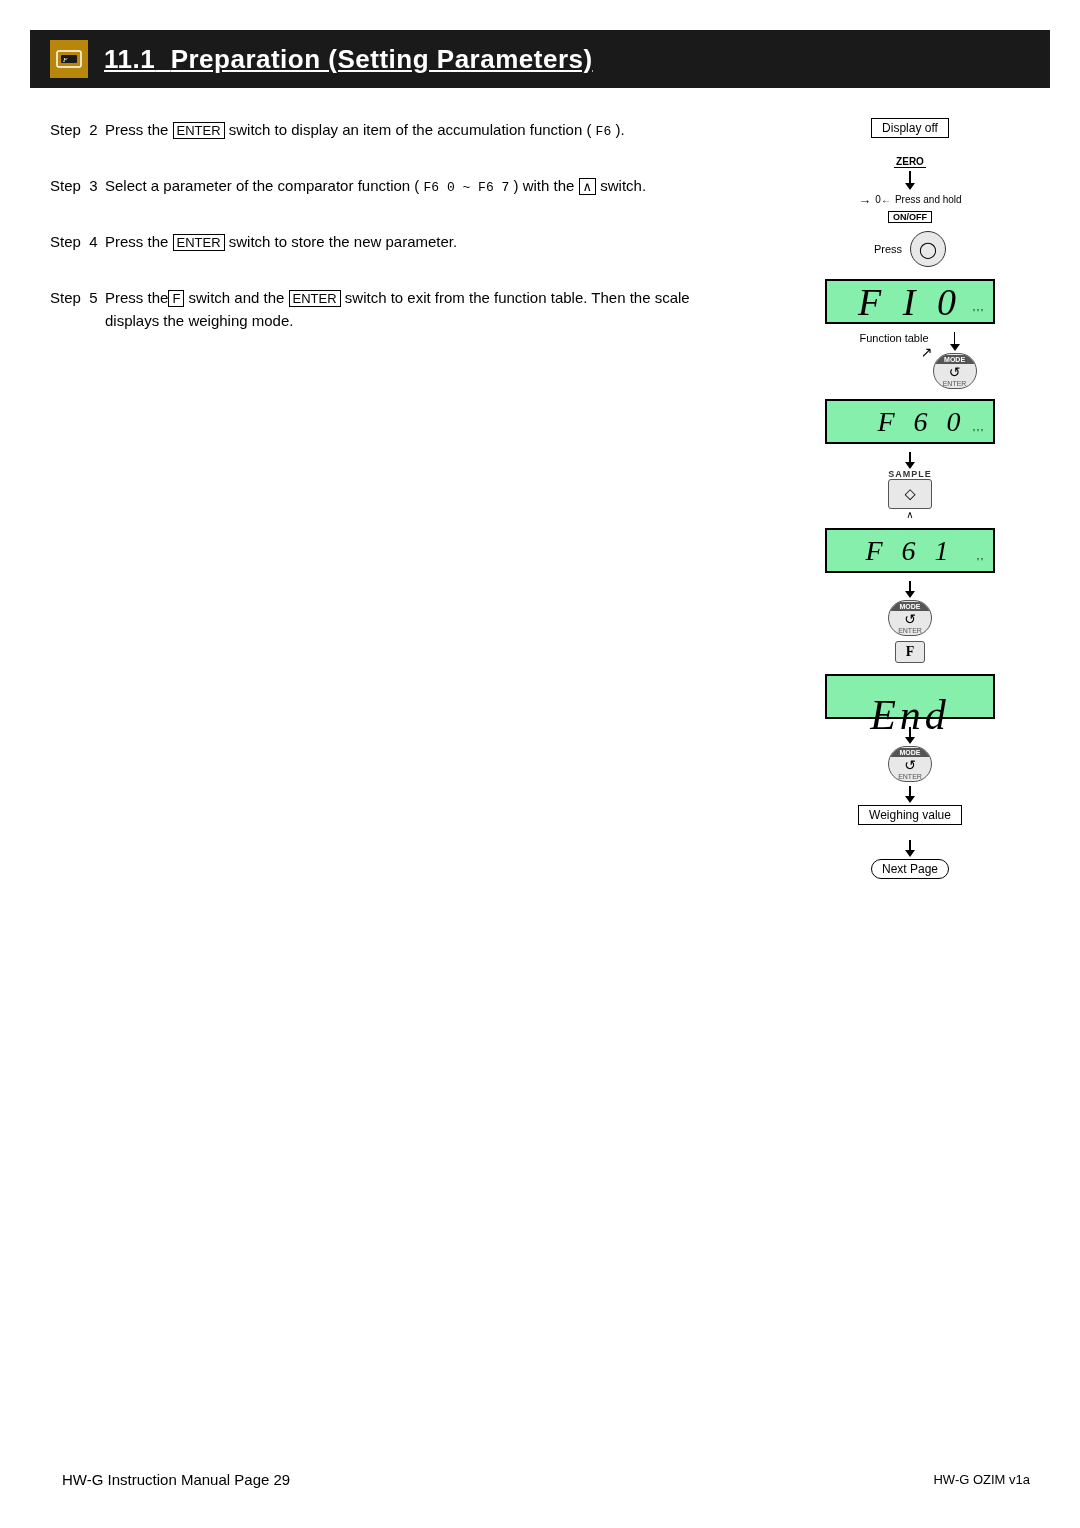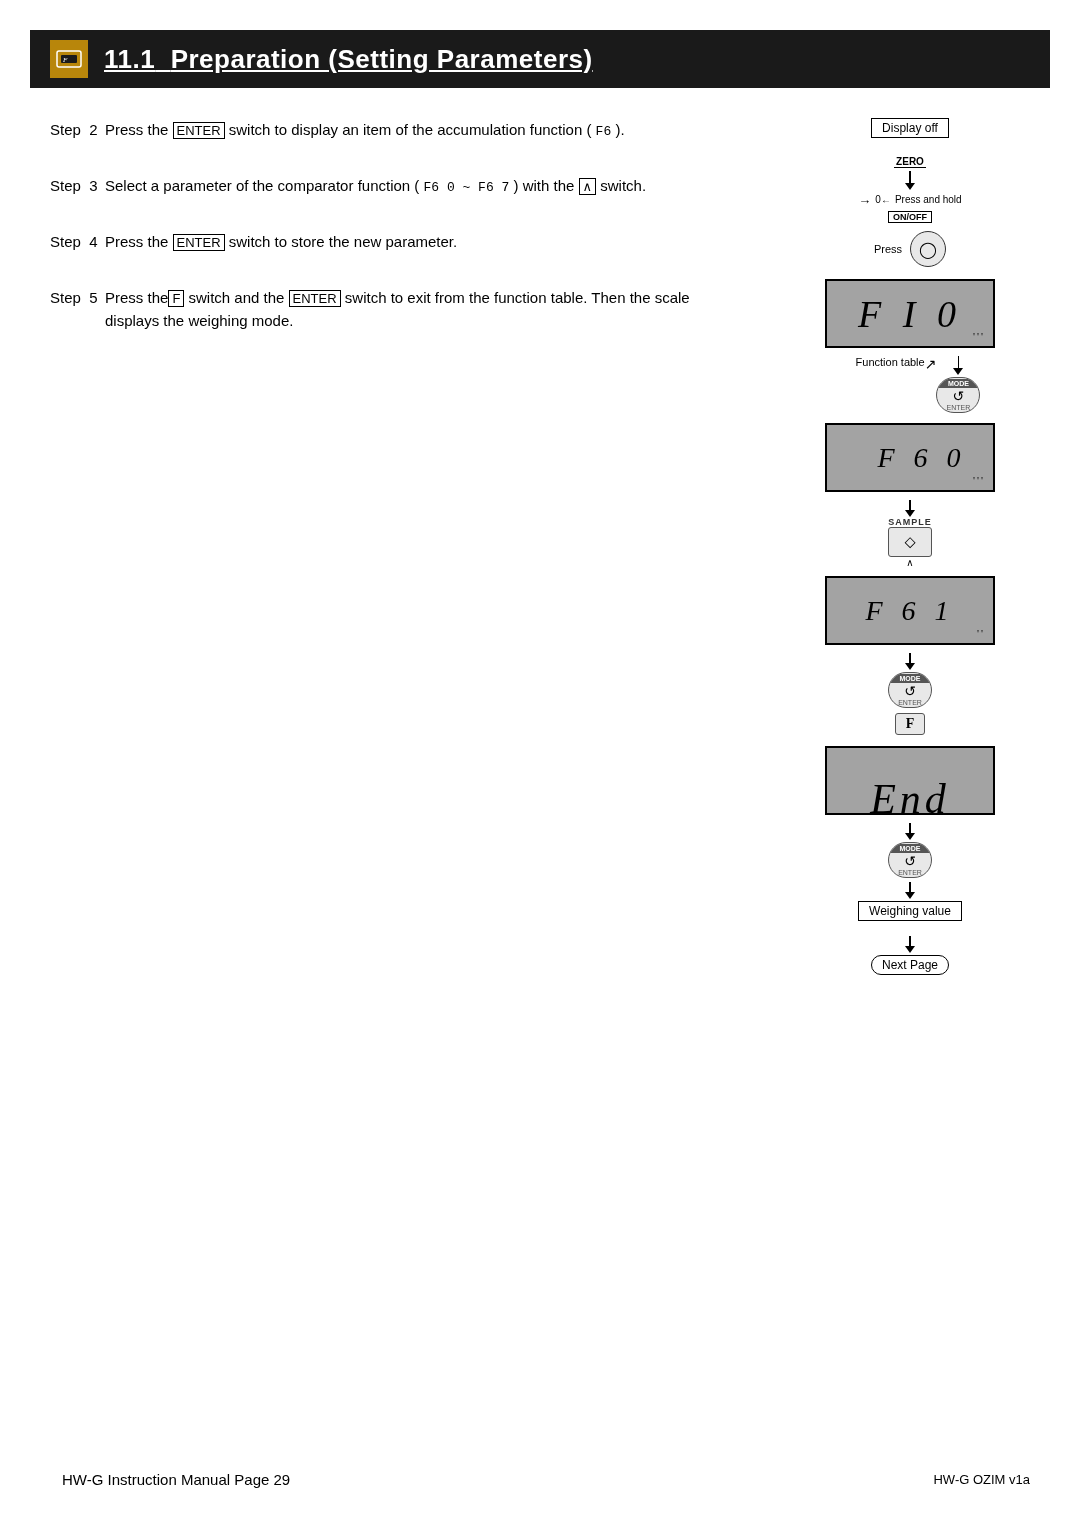--- a/index.html
+++ b/index.html
@@ -106,31 +106,31 @@
       margin-bottom: 15px;
     }
     .label-box.rounded {
       border-radius: 10px;
     }
 
     
     .lcd-box {
       border: 2px solid #000;
       width: 170px;
-      height: 69px;
+      height: 45px;
       display: flex;
       align-items: center;
       justify-content: center;
       font-size: 36px;
       font-style: italic;
       font-family: serif;
       letter-spacing: 8px;
       margin: 6px 0;
       position: relative;
-      background: #a3a3a3;
+      background: #86efac;
     }
     .lcd-box .lcd-dots {
       position: absolute;
       bottom: 4px;
       right: 8px;
       font-size: 11px;
       font-style: normal;
       letter-spacing: 2px;
     }
     .btn-circle {
@@ -305,21 +305,21 @@
         <div class="btn-circle" style="font-size:16px;">◯</div>
       </div>
     </div>
 
     <div class="lcd-box">
       <span style="font-family:serif;font-style:italic;font-size:38px;letter-spacing:6px;">F I 0</span>
       <span class="lcd-dots">'''</span>
     </div>
 
     <div style="display:flex;align-items:flex-start;width:100%;justify-content:center;margin:2px 0;">
-      <div style="display:flex;flex-direction:row;margin-right:4px;margin-left:16px;">
+      <div style="display:flex;flex-direction:column;align-items:flex-end;margin-right:4px;margin-left:16px;">
         <span style="font-size:11px;white-space:nowrap;">Function table</span>
         <span style="font-size:14px;margin-right:-4px;">↗</span>
       </div>
       <div style="display:flex;flex-direction:column;align-items:center;">
         <div style="width:1.5px;height:12px;background:#000;"></div>
         <div class="arrow-tip-down"></div>
 
         <div class="mode-enter-btn">
           <div class="mode-label">MODE</div>
           <div class="mode-enter-icon">↺</div>

